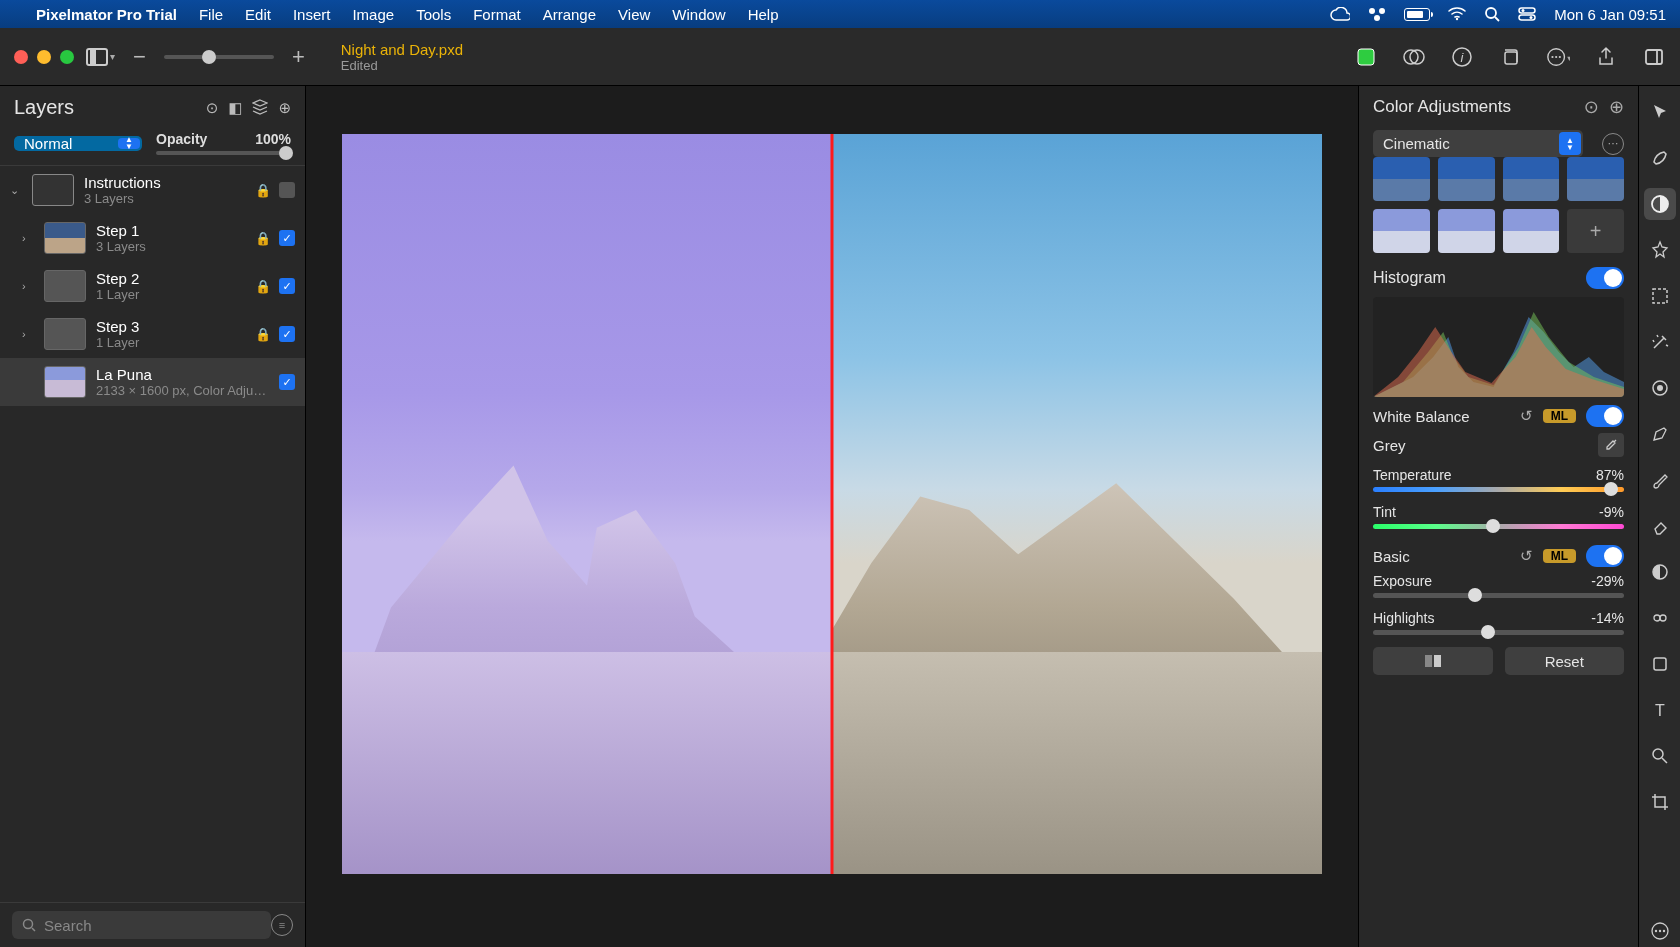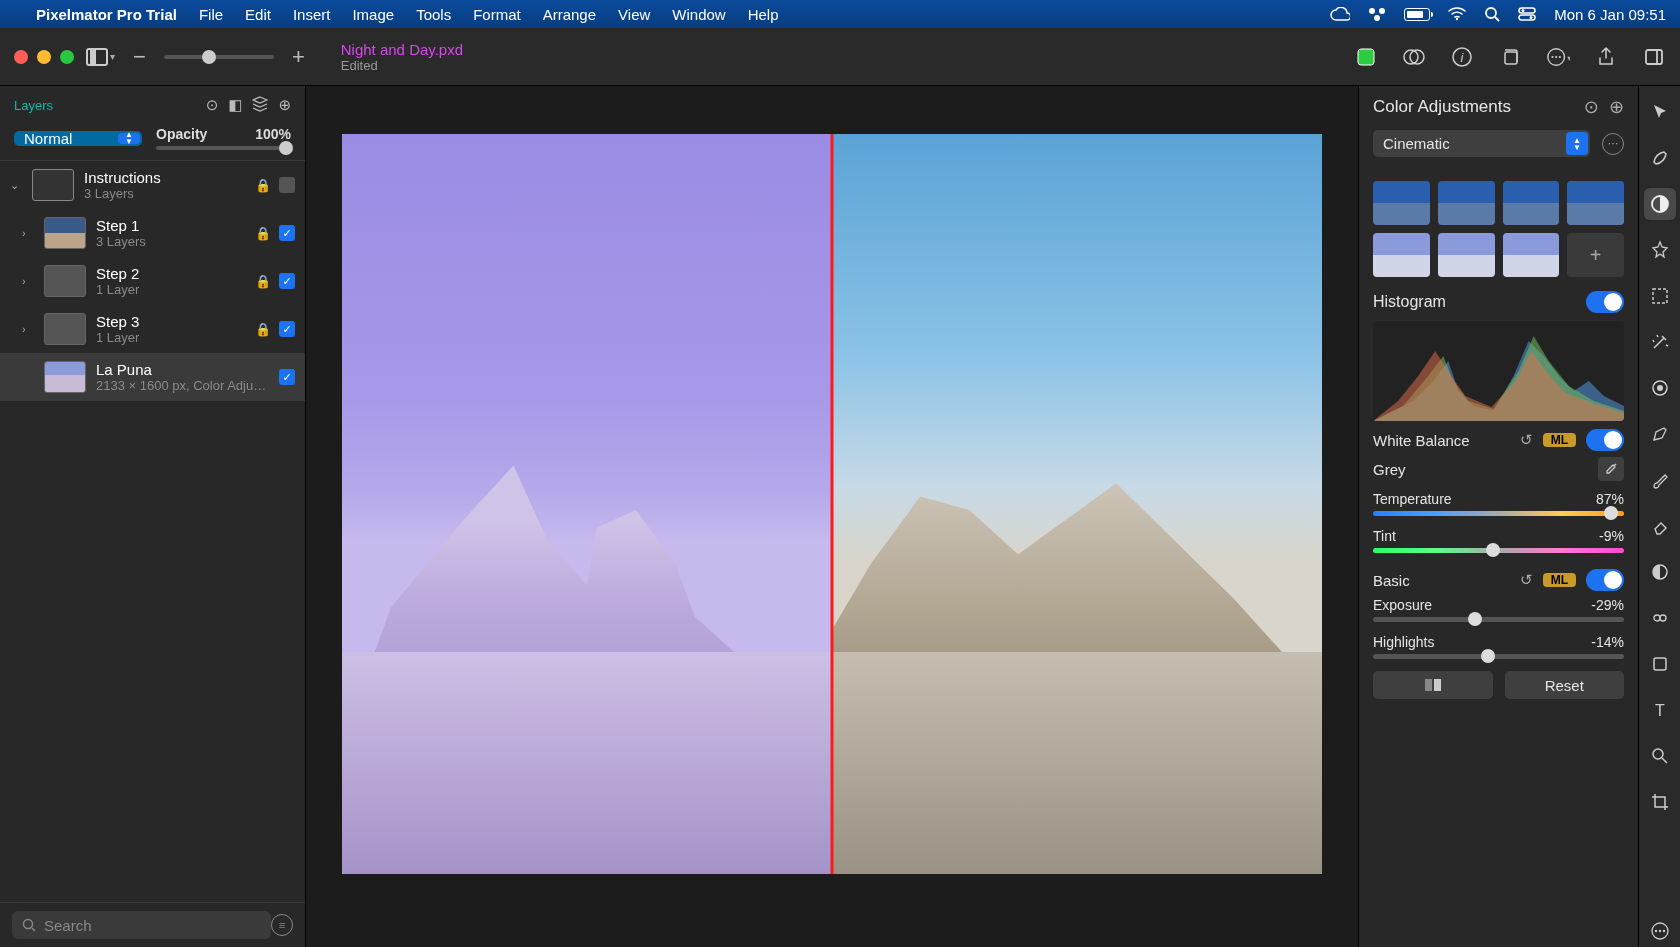--- a/index.html
+++ b/index.html
@@ -16,33 +16,33 @@
 .battery-icon span{background:#fff;height:7px;width:16px;margin:auto 0 auto 2px;border-radius:1px;}
 
 
 .toolbar { height:58px; background:#2a2a2a; display:flex; align-items:center; padding:0 14px; gap:12px; border-bottom:1px solid #000; position:relative;}
 .traffic { display:flex; gap:9px; }
 .traffic span { width:14px; height:14px; border-radius:50%; }
 .tl-minus,.tl-plus{color:#bbb;font-size:22px;padding:0 6px;}
 .zoom-slider{width:110px;height:4px;background:#555;border-radius:2px;position:relative;}
 .zoom-slider .knob{position:absolute;top:-5px;width:14px;height:14px;border-radius:50%;background:#ccc;}
 .filetitle{margin-left:18px;}
-.filetitle .fname{font-size:15px;color:#d946ef;}
+.filetitle .fname{font-size:15px;color:#eab308;}
 .filetitle .fsub{font-size:13px;color:#9a9a9a;}
 .toolbar-right{position:absolute;right:14px;display:flex;gap:24px;align-items:center;}
 .tb-icon{width:24px;height:24px;display:flex;align-items:center;justify-content:center;color:#ccc;}
 .sidebar-toggle{display:flex;align-items:center;gap:2px;}
 .sidebar-toggle .box{width:22px;height:18px;border:2px solid #ccc;border-radius:3px;position:relative;}
 .sidebar-toggle .box::before{content:'';position:absolute;left:2px;top:0;bottom:0;width:6px;background:#ccc;}
 
 
 .main{display:flex;height:calc(100% - 28px - 58px);}
 .layers-panel{width:306px;background:#282828;display:flex;flex-direction:column;border-right:1px solid #000;}
 .layers-header{display:flex;align-items:center;justify-content:space-between;padding:10px 14px 6px;}
-.layers-header h2{font-size:13px;font-weight:500;color:#14b8a6;}
+.layers-header h2{font-size:20px;font-weight:500;color:#e5e5e5;}
 .layers-header .icons{display:flex;gap:10px;color:#bbb;}
 .blend-row{display:flex;align-items:center;gap:14px;padding:6px 14px 10px;}
 .blend-select{background:#0369a1;border-radius:5px;height:15px;padding:0 28px 0 10px;display:flex;align-items:center;position:relative;width:128px;font-size:15px;color:#fff;}
 .sel-arrows{position:absolute;right:2px;top:2px;bottom:2px;width:22px;background:#1d72f2;border-radius:4px;display:flex;flex-direction:column;align-items:center;justify-content:center;color:#fff;font-size:8px;line-height:7px;}
 .opacity-block{flex:1;}
 .opacity-block .lbl-row{display:flex;justify-content:space-between;font-size:14px;color:#ddd;font-weight:bold;}
 .opacity-slider{height:4px;background:#555;border-radius:2px;margin-top:4px;position:relative;}
 .opacity-slider .knob{position:absolute;right:-2px;top:-5px;width:14px;height:14px;background:#ccc;border-radius:50%;}
 
 .layer-list{flex:1;overflow:auto;border-top:1px solid #3a3a3a;}
@@ -75,21 +75,21 @@
 .rock-r{background:linear-gradient(180deg,#cfc6ba 10%,#b2a793 40%,#6d6558 100%);clip-path:polygon(0 45%,8% 30%,18% 15%,28% 18%,38% 28%,48% 20%,58% 12%,70% 25%,82% 38%,100% 60%,100% 100%,0 100%);}
 .ground-l{position:absolute;bottom:0;left:0;right:0;height:30%;background:linear-gradient(180deg,#cdbfe5,#a593c8);}
 .ground-r{position:absolute;bottom:0;left:0;right:0;height:30%;background:linear-gradient(180deg,#c5beb0,#9a9385);}
 .divider{position:absolute;top:0;bottom:0;left:50%;width:3px;background:#ff1a1a;transform:translateX(-50%);}
 
 
 .adjust-panel{width:280px;background:#282828;overflow-y:auto;padding:10px 14px 20px;border-left:1px solid #000;}
 .adjust-panel h2{font-size:17px;font-weight:500;margin-bottom:12px;display:flex;align-items:center;justify-content:space-between;}
 .adjust-panel h2 .hicons{display:flex;gap:10px;color:#aaa;font-size:18px;}
 .preset-sel{background:#3f3f3f;border-radius:5px;height:27px;padding:0 28px 0 10px;position:relative;display:flex;align-items:center;font-size:15px;margin-bottom:10px;}
-.preset-row-wrap{display:flex;align-items:center;gap:12px;margin-bottom:24px;}
+.preset-row-wrap{display:flex;align-items:center;gap:19px;margin-bottom:0;}
 .preset-row-wrap .preset-sel{flex:1;margin-bottom:0;}
 .dots-btn{width:22px;height:22px;color:#aaa;display:flex;align-items:center;justify-content:center;border:1.5px solid #888;border-radius:50%;font-size:11px;}
 .thumbs-grid{display:grid;grid-template-columns:repeat(4,1fr);gap:8px;margin-bottom:14px;}
 .pthumb{height:44px;border-radius:4px;background:linear-gradient(180deg,#2a5fb0 50%,#5a7aa8 50%);}
 .pthumb.r2{background:linear-gradient(180deg,#8b9adb 50%,#d0d5e8 50%);}
 .pthumb.add{background:#3a3a3a;display:flex;align-items:center;justify-content:center;color:#aaa;font-size:20px;}
 .ml-btn{background:#3f3f3f;height:28px;border-radius:5px;display:flex;align-items:center;justify-content:center;font-size:15px;margin-bottom:16px;}
 
 .section-row{display:flex;align-items:center;justify-content:space-between;margin:12px 0 8px;}
 .section-row .title{font-size:16px;font-weight:500;}

